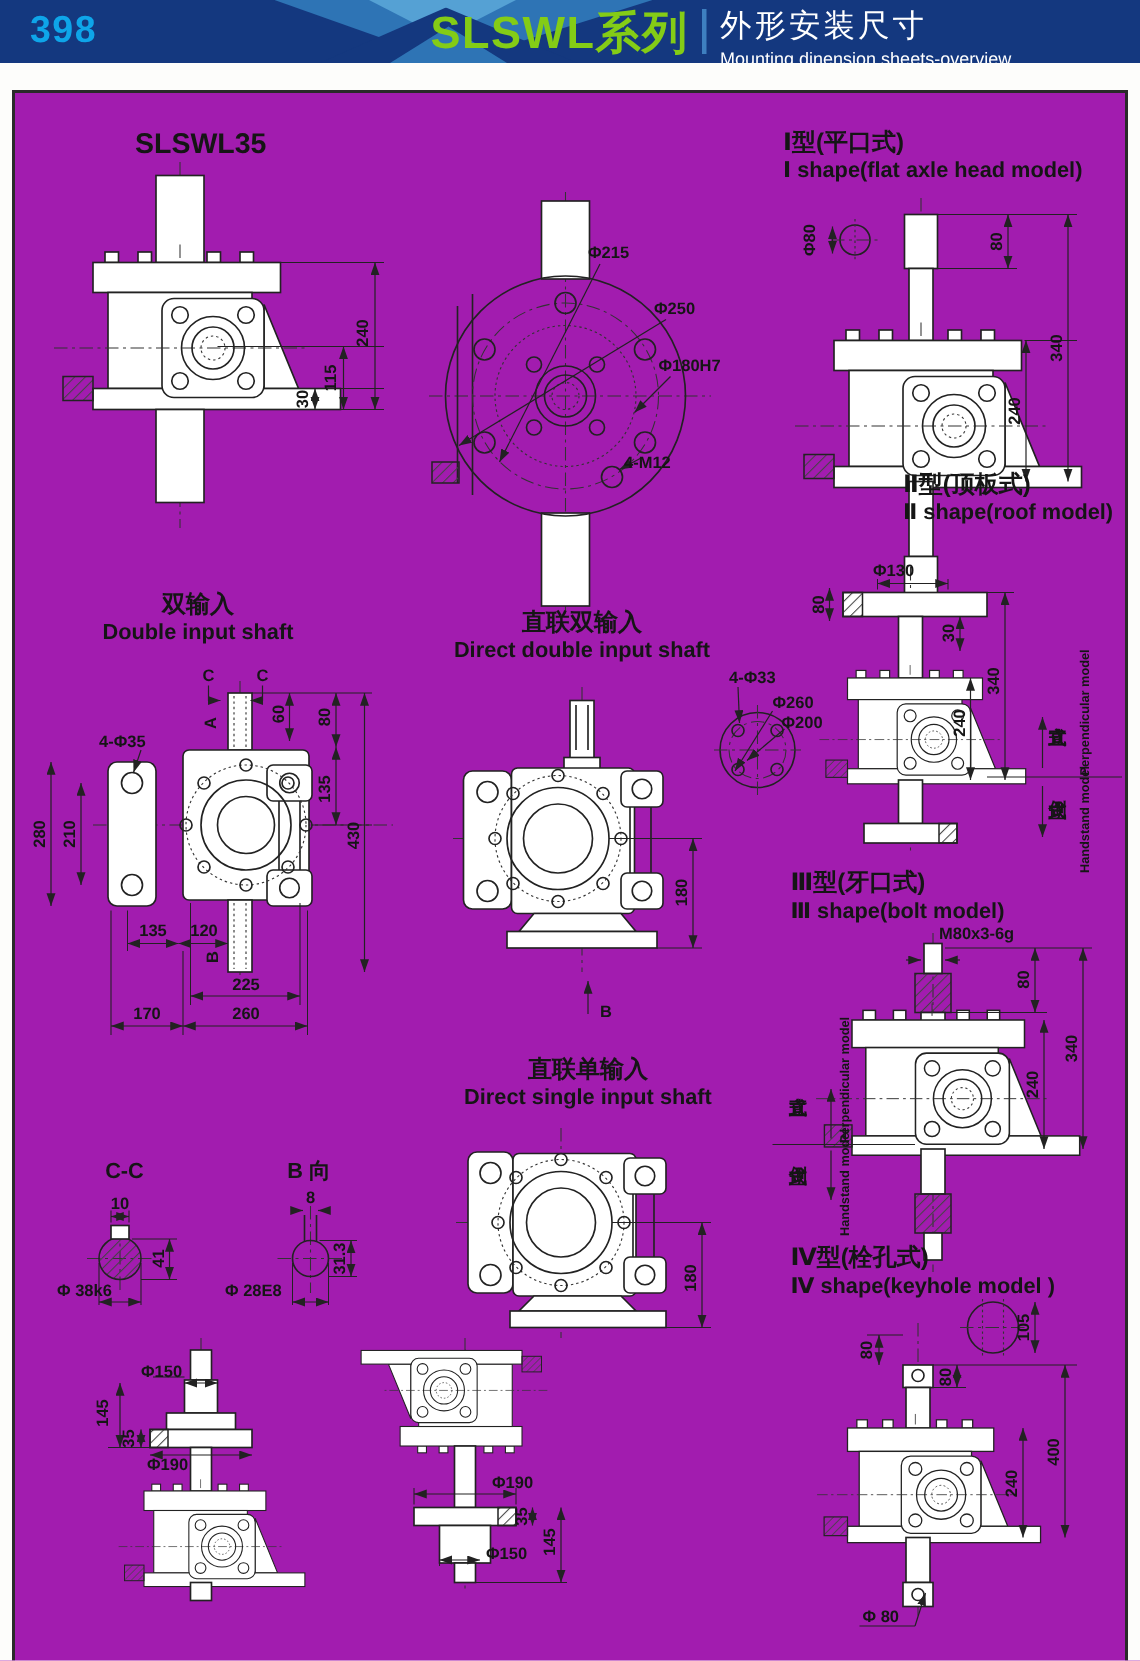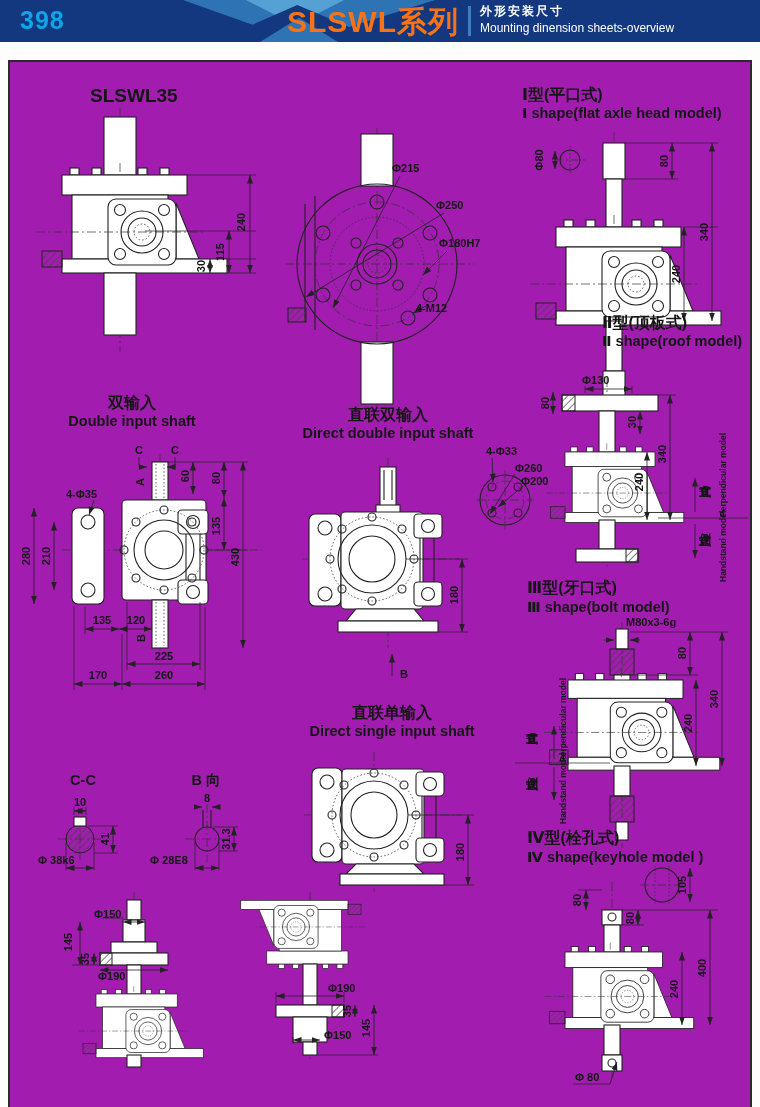--- a/index.html
+++ b/index.html
@@ -6,24 +6,24 @@
   html,body{width:760px;height:1107px}
   body{background:#fbfbf9;font-family:"Liberation Sans","DejaVu Sans",sans-serif}
   .page{position:relative;width:760px;height:1107px;background:#fdfdfb;overflow:hidden}
   .header{position:absolute;left:0;top:0;width:760px;height:42px;background:#14387f;overflow:hidden}
   .deco{position:absolute;top:0;height:42px}
   .d1{left:183px;width:252px;background:#2e74b5;clip-path:polygon(0 0,100% 0,47% 100%)}
   .d2{left:246px;width:98px;background:#55a1d4;clip-path:polygon(0 0,100% 0,50% 60%)}
   .d3{left:213px;width:172px;background:#14387f;clip-path:polygon(0 100%,49% 12%,100% 100%)}
   .d4{left:260px;width:78px;background:#2e74b5;clip-path:polygon(0 100%,50% 42%,100% 100%)}
   .page-num{position:absolute;left:20px;top:6px;font-size:25px;font-weight:bold;color:#0ea5e9;letter-spacing:1px}
-  .series{position:absolute;left:287px;top:2px;font-size:30px;font-weight:bold;color:#f97316;letter-spacing:1px}
+  .series{position:absolute;left:287px;top:2px;font-size:30px;font-weight:bold;color:#84cc16;letter-spacing:1px}
   .sep{position:absolute;left:468px;top:6px;width:3px;height:30px;background:#3e7fc0}
   .sub{position:absolute;left:480px;top:3px;color:#fff}
-  .sub-cn{font-size:12px;font-weight:bold;letter-spacing:2px}
+  .sub-cn{font-size:21px;font-weight:normal;letter-spacing:2px}
   .sub-en{font-size:12px;margin-top:1px}
   .frame{position:absolute;left:8px;top:60px;width:744px;height:1078px;border:2px solid #2a2a2a;background:#a21caf}
   .sheet{position:absolute;left:0;top:0}
   .ol{fill:#fff;stroke:#222;stroke-width:1.1}
   .ol2{fill:none;stroke:#222;stroke-width:1.1}
   .cl{stroke:#333;stroke-width:.7;stroke-dasharray:9 3 2 3;fill:none}
   .dt{stroke:#333;stroke-width:.75;stroke-dasharray:1.6 2;fill:none}
   .dim{stroke:#222;stroke-width:.8;fill:none;marker-start:url(#ar);marker-end:url(#ar)}
   .ldr{stroke:#222;stroke-width:.8;fill:none;marker-end:url(#ar)}
   .ext{stroke:#222;stroke-width:.7}

